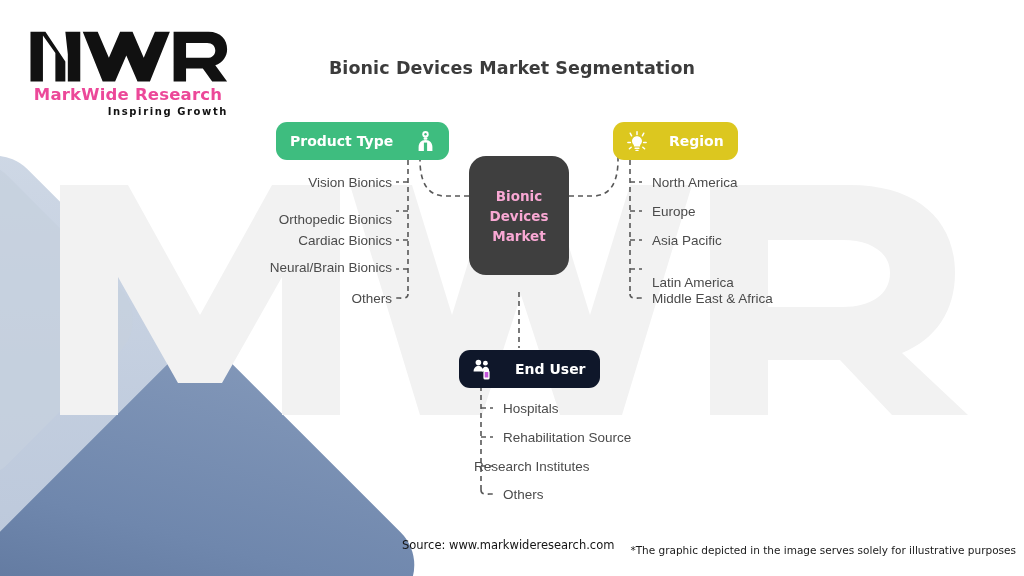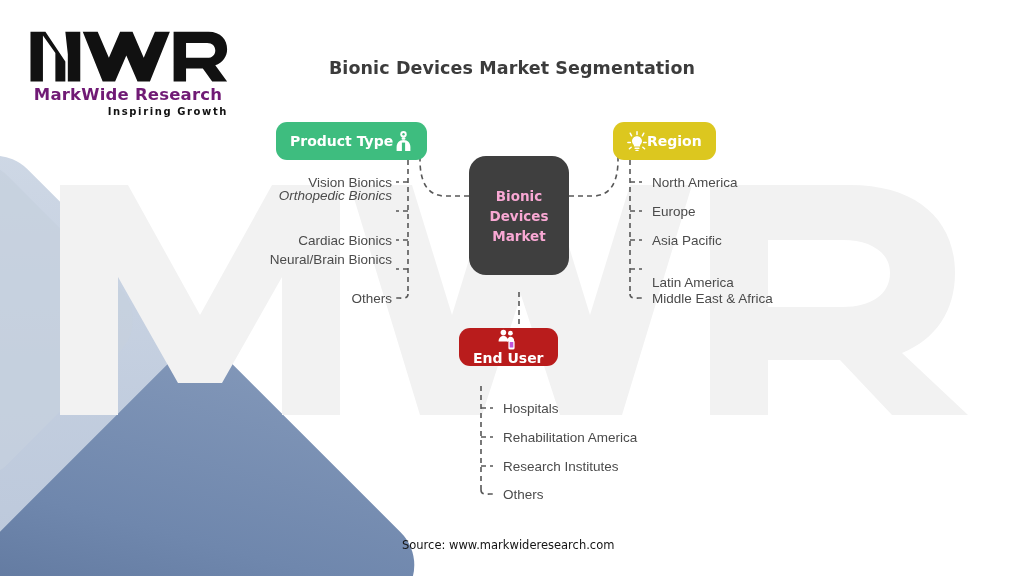--- a/index.html
+++ b/index.html
@@ -57,21 +57,21 @@
 
   
   .logo { position: absolute; left: 28px; top: 28px; width: 200px; }
   .logo-mark { display:block; height: 56px; }
   .logo-mark svg { height: 56px; display:block; margin: 0 auto; }
   .logo-name {
     font-family: "DejaVu Sans", sans-serif;
     font-weight: 700;
     font-size: 16.5px;
     letter-spacing: .2px;
-    color: #701a75;
+    color: #ec4899;
     text-align: center;
     margin-top: 1px;
   }
   .logo-tag {
     font-family: "DejaVu Sans", sans-serif;
     font-weight: 700;
     font-size: 10px;
     letter-spacing: 1.6px;
     color: #111111;
     text-align: right;
@@ -114,38 +114,38 @@
     line-height: 20px;
     text-align: center;
   }
   .center-node span { display:block; }
 
   
   .pill {
     position: absolute;
     display: flex;
     align-items: center;
-    gap: 0;
+    gap: 22px;
     border-radius: 11px;
     padding: 0 14px;
     height: 38px;
     color: #ffffff;
     font-family: "DejaVu Sans", sans-serif;
     font-weight: 700;
     font-size: 14px;
     white-space: nowrap;
     box-sizing: border-box;
   }
   .pill .pill-label { color:#ffffff; }
   .pill .pill-icon { display:flex; align-items:center; justify-content:center; width:20px; height:22px; }
   .pill .pill-icon svg { display:block; }
 
   #pill-product { left: 276px; top: 122px; background: #3ebd7f; }
   #pill-region  { left: 613px; top: 122px; background: #dcc71f; }
-  #pill-enduser { left: 459px; top: 328px; background: #b91c1c; flex-direction: column; }
+  #pill-enduser { left: 459px; top: 350px; background: #0f172a; }
 
   
   .leaf {
     position: absolute;
     font-family: "Liberation Sans", sans-serif;
     font-size: 13.5px;
     color: #4b4b4b;
     white-space: nowrap;
   }
   .leaf.right-align { text-align: right; transform: translateX(-100%); }
@@ -293,31 +293,32 @@
         <path d="M0.6 12.4 C0.6 9 2.8 7.1 5.4 7.1 C8 7.1 10.2 9 10.2 12.4 Z" fill="#ffffff"></path>
         <path d="M9.2 12.4 C9.2 9.4 10.7 7.8 12.6 7.8 C14.6 7.8 16.2 9.4 16.2 12.4 Z" fill="#ffffff"></path>
         <rect x="10.4" y="11.4" width="6.2" height="9.2" rx="1.7" fill="#ffffff"></rect>
         <rect x="11.7" y="13" width="3.6" height="5.6" rx="0.5" fill="#c255da"></rect>
       </svg>
     </span>
     <span class="pill-label">End User</span>
   </div>
 
   <div class="leaf right-align" style="left:392px; top:175px;">Vision Bionics</div>
-  <div class="leaf right-align" style="left:392px; top:188px;font-style:italic;">Orthopedic Bionics</div>
+  <div class="leaf right-align" style="left:392px; top:212px;">Orthopedic Bionics</div>
   <div class="leaf right-align" style="left:392px; top:233px;">Cardiac Bionics</div>
-  <div class="leaf right-align" style="left:392px; top:252px;padding-left:48px;">Neural/Brain Bionics</div>
+  <div class="leaf right-align" style="left:392px; top:260px;padding-left:48px;">Neural/Brain Bionics</div>
   <div class="leaf right-align" style="left:392px; top:291px;">Others</div>
 
   <div class="leaf" style="left:652px; top:175px;">North America</div>
   <div class="leaf" style="left:652px; top:204px;">Europe</div>
   <div class="leaf" style="left:652px; top:233px;">Asia Pacific</div>
   <div class="leaf" style="left:652px; top:262px;margin-top:13px;">Latin America</div>
   <div class="leaf" style="left:652px; top:291px;">Middle East &amp; Africa</div>
 
   <div class="leaf" style="left:503px; top:401px;">Hospitals</div>
-  <div class="leaf" style="left:503px; top:430px;">Rehabilitation America</div>
-  <div class="leaf" style="left:503px; top:459px;">Research Institutes</div>
+  <div class="leaf" style="left:503px; top:430px;">Rehabilitation Source</div>
+  <div class="leaf" style="left:474px; top:459px;">Research Institutes</div>
   <div class="leaf" style="left:503px; top:487px;">Others</div>
 
   <div class="source">Source: www.markwideresearch.com</div>
+  <div class="disclaimer">*The graphic depicted in the image serves solely for illustrative purposes</div>
 
 </div>
 
 </body></html>

